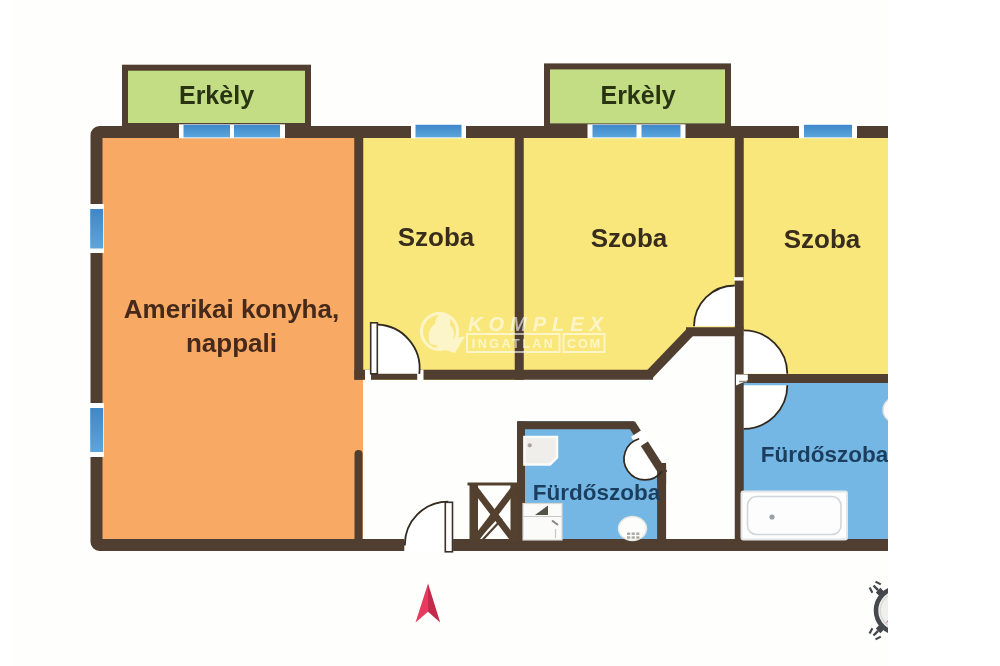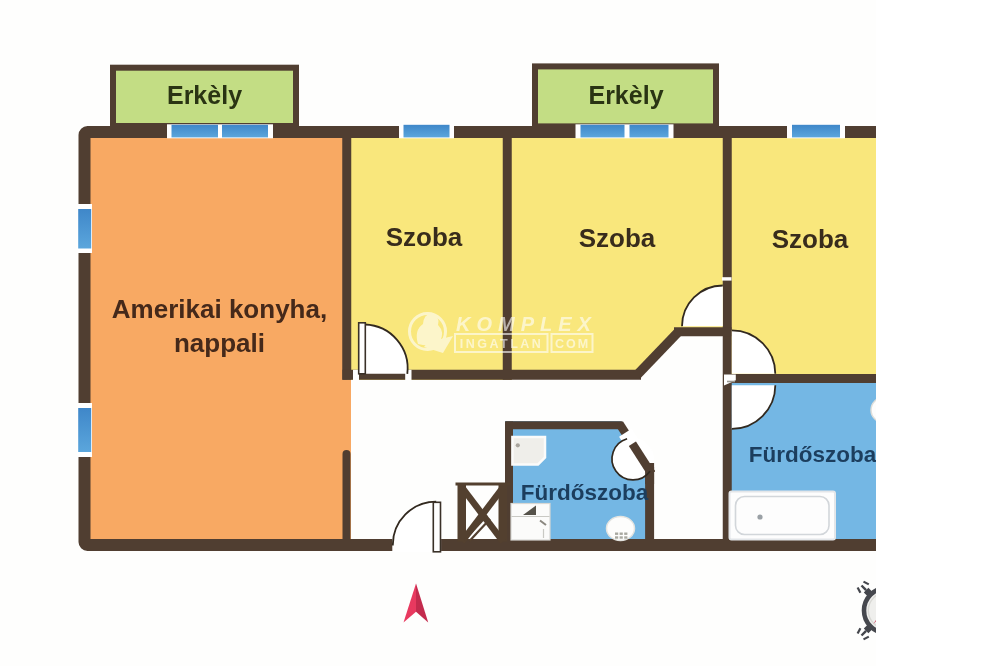--- a/index.html
+++ b/index.html
@@ -1,16 +1,16 @@
 <!DOCTYPE html>
 <html><head>
 <meta charset="utf-8">
 <style>
   html,body{margin:0;padding:0;background:#fff;}
-  .page{position:relative;width:876px;height:666px;overflow:hidden;background:#7dd3fc;}
+  .page{position:relative;width:876px;height:666px;overflow:hidden;background:#7dd3fc;margin-left:12px;}
   svg{display:block;}
   text{font-family:"Liberation Sans",sans-serif;}
 </style>
 </head>
 <body>
 <div class="page">
 <svg width="1000" height="666" viewBox="0 0 1000 666">
 <defs>
   <linearGradient id="wg" x1="0" y1="0" x2="0" y2="1">
     <stop offset="0" stop-color="#3f87c9"></stop>

